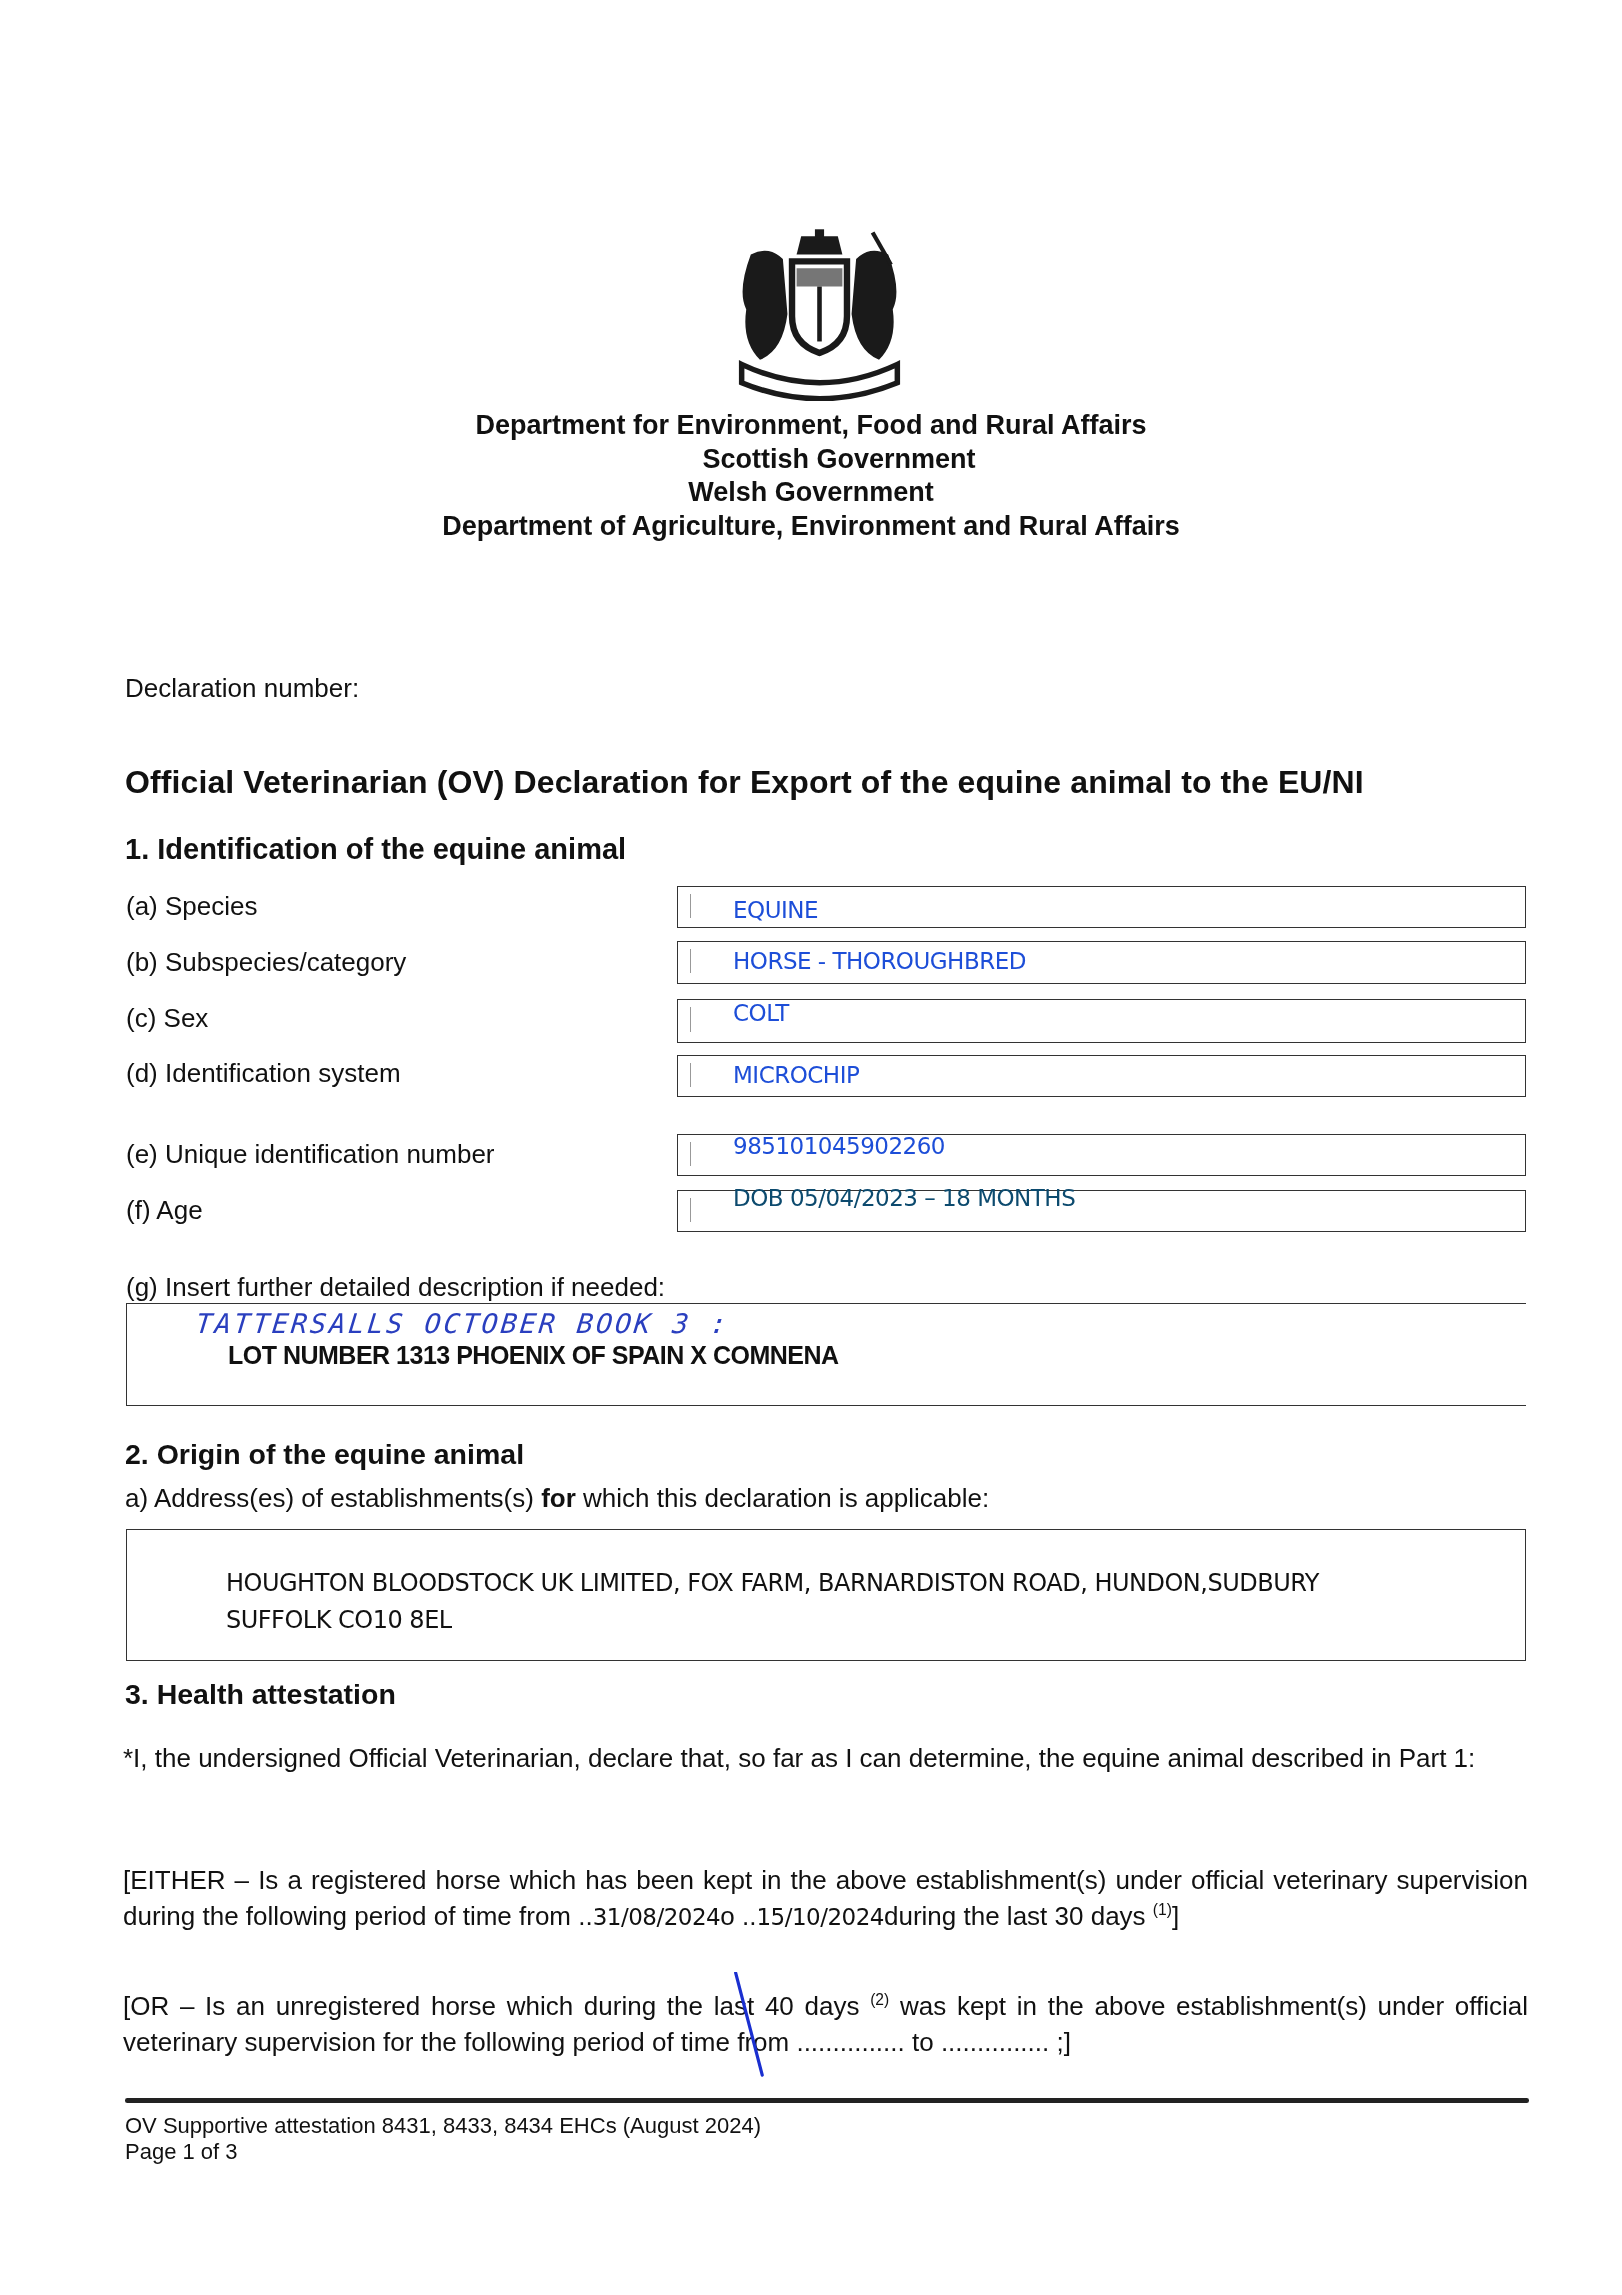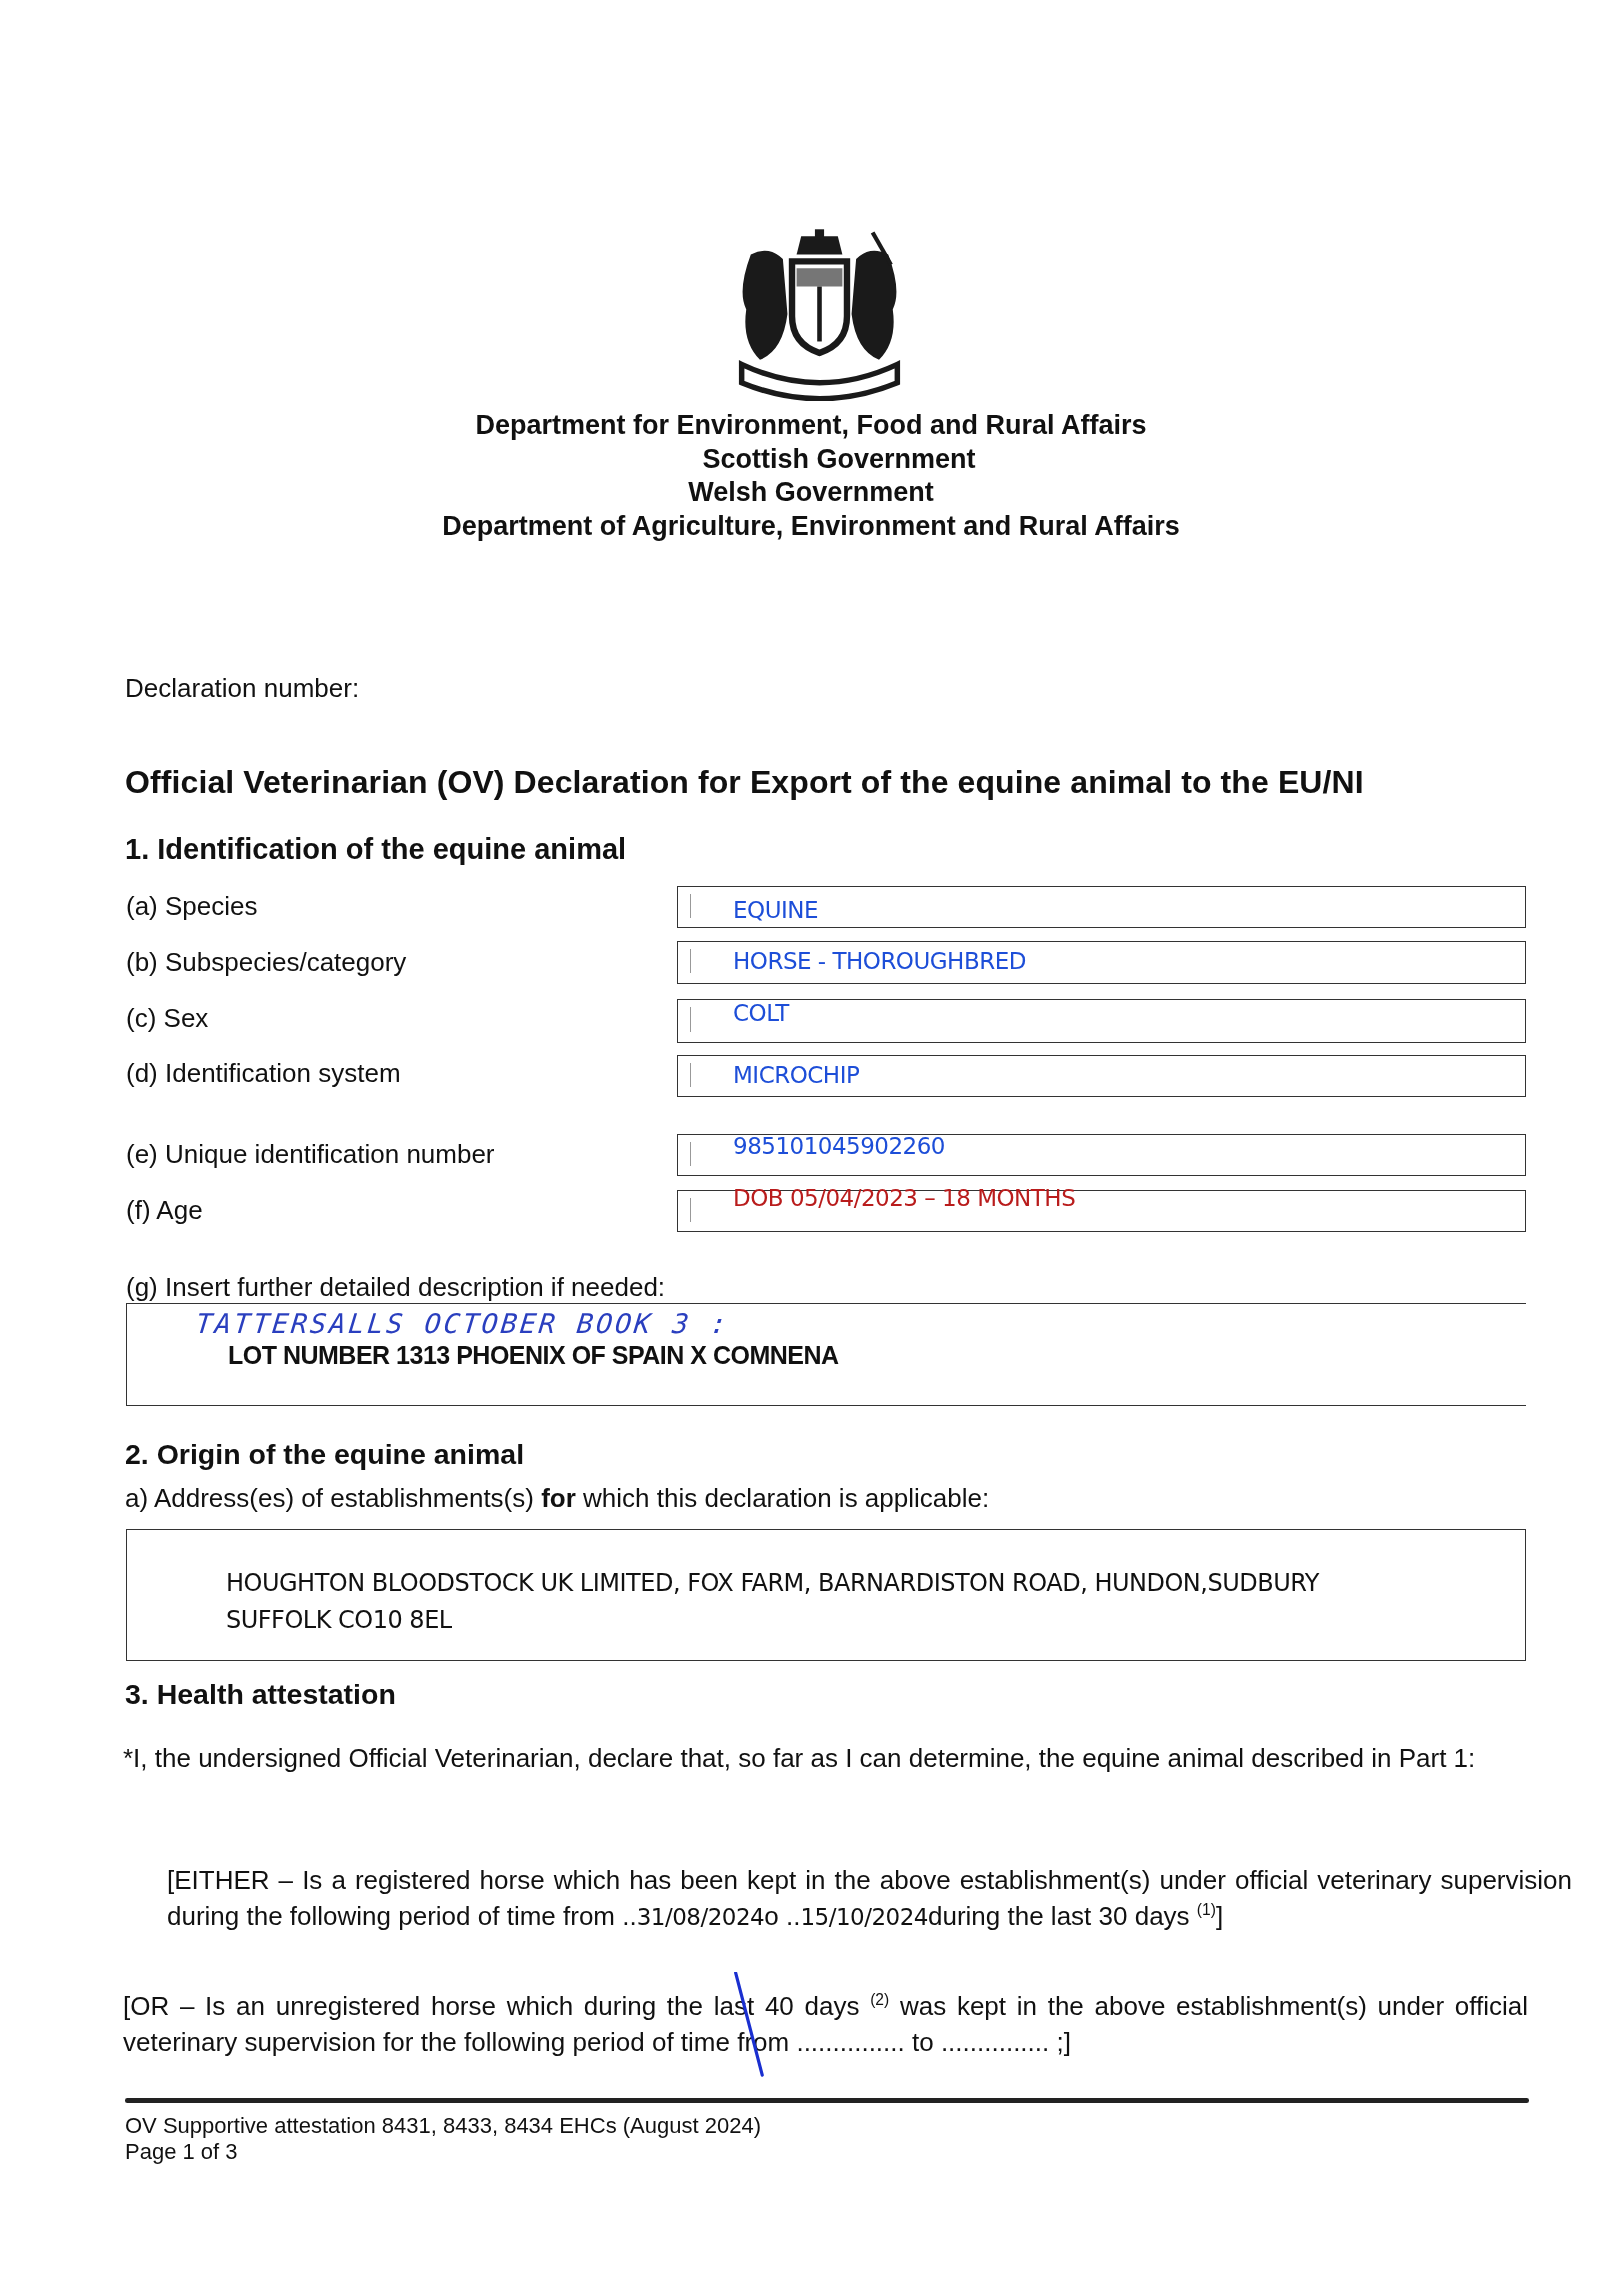--- a/index.html
+++ b/index.html
@@ -100,21 +100,21 @@
 
 <div class="abs lbl" style="top:1139px;">(e) Unique identification number</div>
 <div class="abs box" style="top:1134px;height:42px;">
   <span class="tick"></span>
   <span class="val" style="top:-1.8px;">985101045902260</span>
 </div>
 
 <div class="abs lbl" style="top:1195px;">(f) Age</div>
 <div class="abs box" style="top:1190px;height:42px;border-top-width:0.9px;">
   <span class="tick"></span>
-  <span class="val" style="top:-6.4px;color:#b91c1c;">DOB 05/04/2023 – 18 MONTHS</span>
+  <span class="val" style="top:-6.4px;color:#0c4a6e;">DOB 05/04/2023 – 18 MONTHS</span>
 </div>
 
 <div class="abs lbl" style="top:1272px;">(g) Insert further detailed description if needed:</div>
 <div class="abs wide-box" style="top:1303px;height:103px;border-right:none;">
   <div class="abs hand" style="left:69px;top:3.7px;">TATTERSALLS OCTOBER BOOK 3 :</div>
   <div class="abs typed" style="left:101px;top:37px;font-weight:bold;font-family:'Liberation Sans', sans-serif;font-size:25px;">LOT NUMBER 1313   PHOENIX OF SPAIN X COMNENA</div>
 </div>
 
 <div class="abs h-sec" style="left:125px;top:1438px;font-size:28.5px;">2. Origin of the equine animal</div>
 <div class="abs txt" style="left:125px;top:1483px;white-space:nowrap;">
@@ -122,21 +122,21 @@
 </div>
 <div class="abs wide-box" style="top:1529px;height:132px;">
   <div class="abs typed" style="left:99px;top:39px;">HOUGHTON BLOODSTOCK UK LIMITED,  FOX FARM, BARNARDISTON ROAD, HUNDON,SUDBURY</div>
   <div class="abs typed" style="left:99px;top:76px;">SUFFOLK CO10 8EL</div>
 </div>
 
 <div class="abs h-sec" style="left:125px;top:1678px;font-size:28.5px;">3. Health attestation</div>
 
 <div class="abs para" style="top:1740px;">*I, the undersigned Official Veterinarian, declare that, so far as I can determine, the equine animal described in Part 1:</div>
 
-<div class="abs para" style="top:1862px;margin-left:44px;">
+<div class="abs para" style="top:1862px;">
   <span>[EITHER – Is a registered horse which has been kept in the above establishment(s) under official veterinary supervision during the following period of time from ..</span><span class="handdate">31/08/2024</span><span>o ..</span><span class="handdate">15/10/2024</span><span>during the last 30 days </span><sup>(1)</sup><span>]</span>
 </div>
 
 <div class="abs para" style="top:1988px;">
   <span>[OR – Is an unregistered horse which during the last 40 days </span><sup>(2)</sup><span> was kept in the above establishment(s) under official veterinary supervision for the following period of time from ............... to ............... ;]</span>
 </div>
 
 <div class="abs strike">
   <svg width="55" height="110" viewBox="0 0 120 240" style="position:absolute;left:-13.8px;top:0;">
     <line x1="32" y1="2" x2="90" y2="225" stroke="#1a2fd0" stroke-width="7" stroke-linecap="round"></line>

